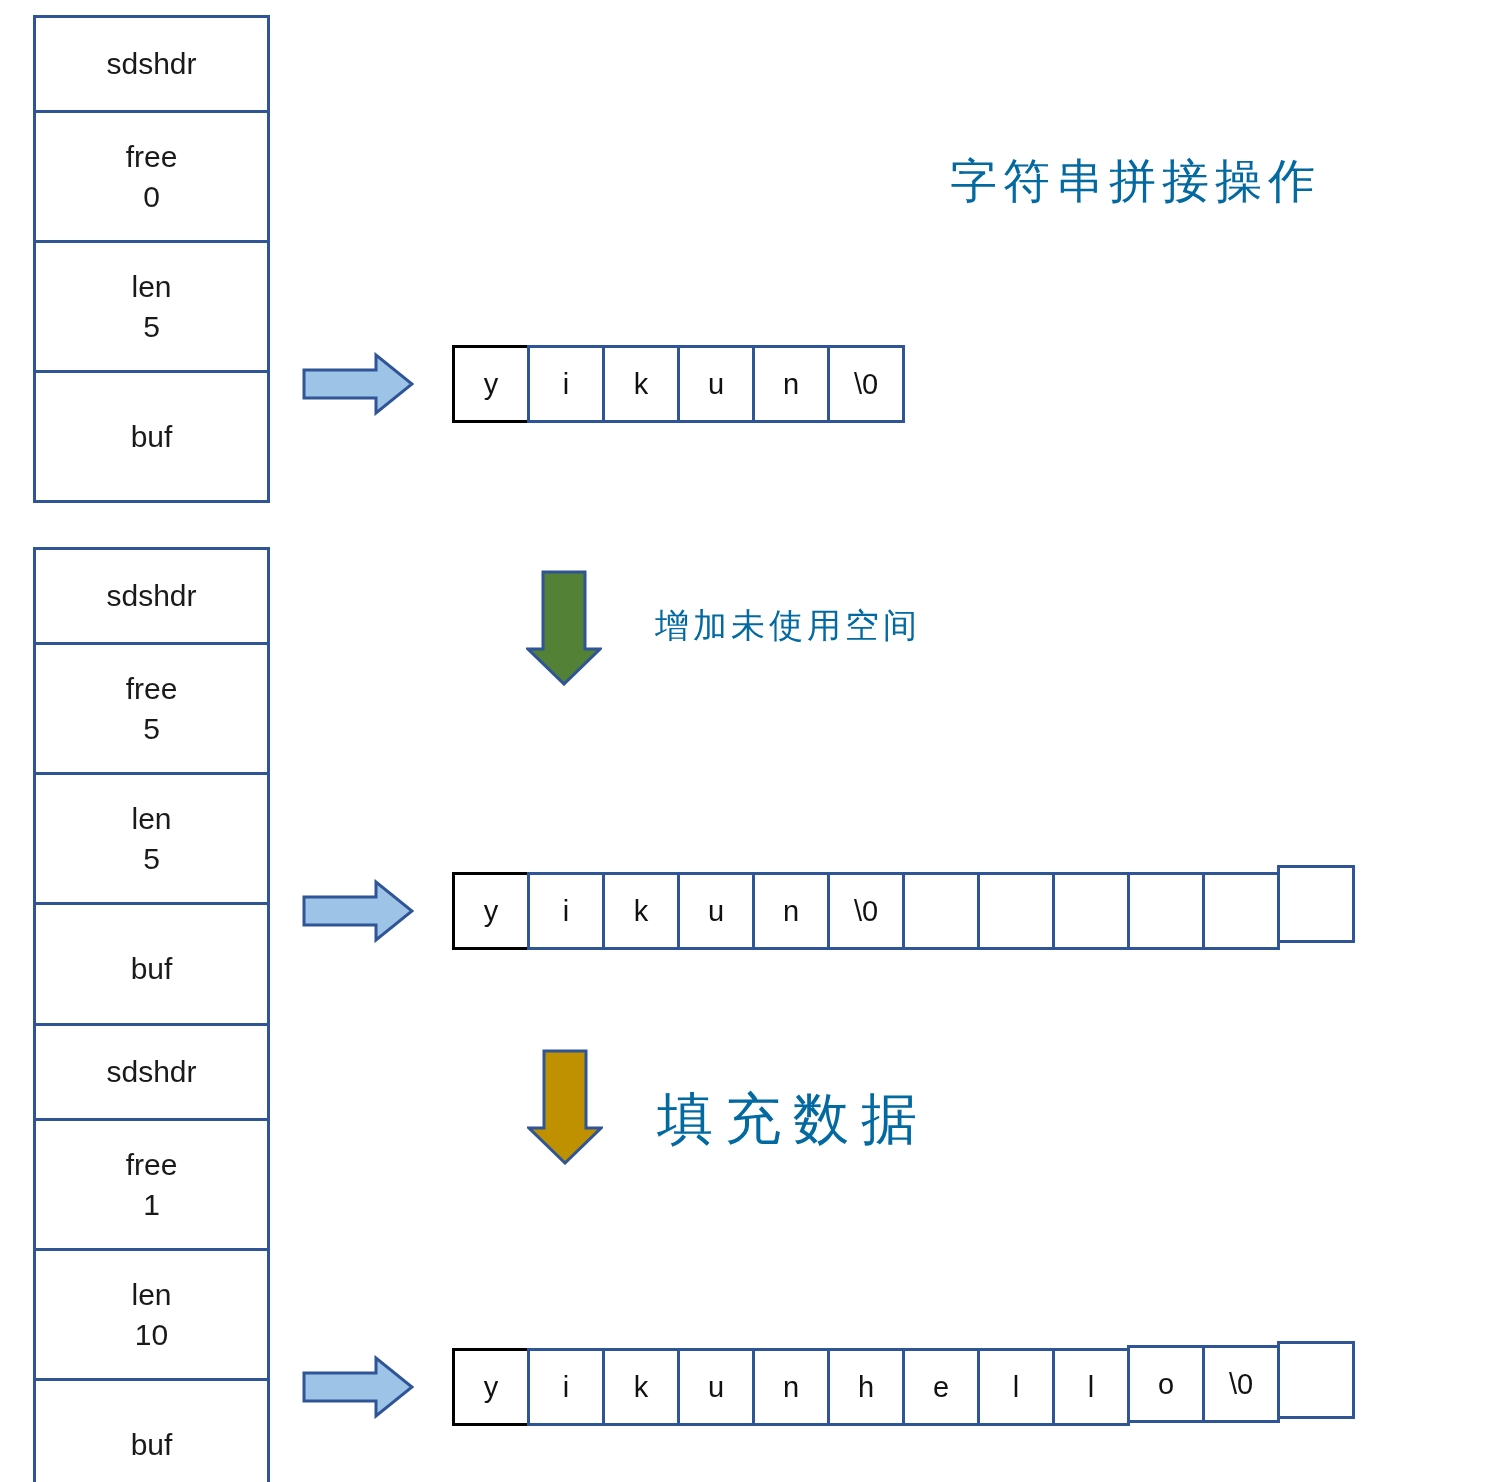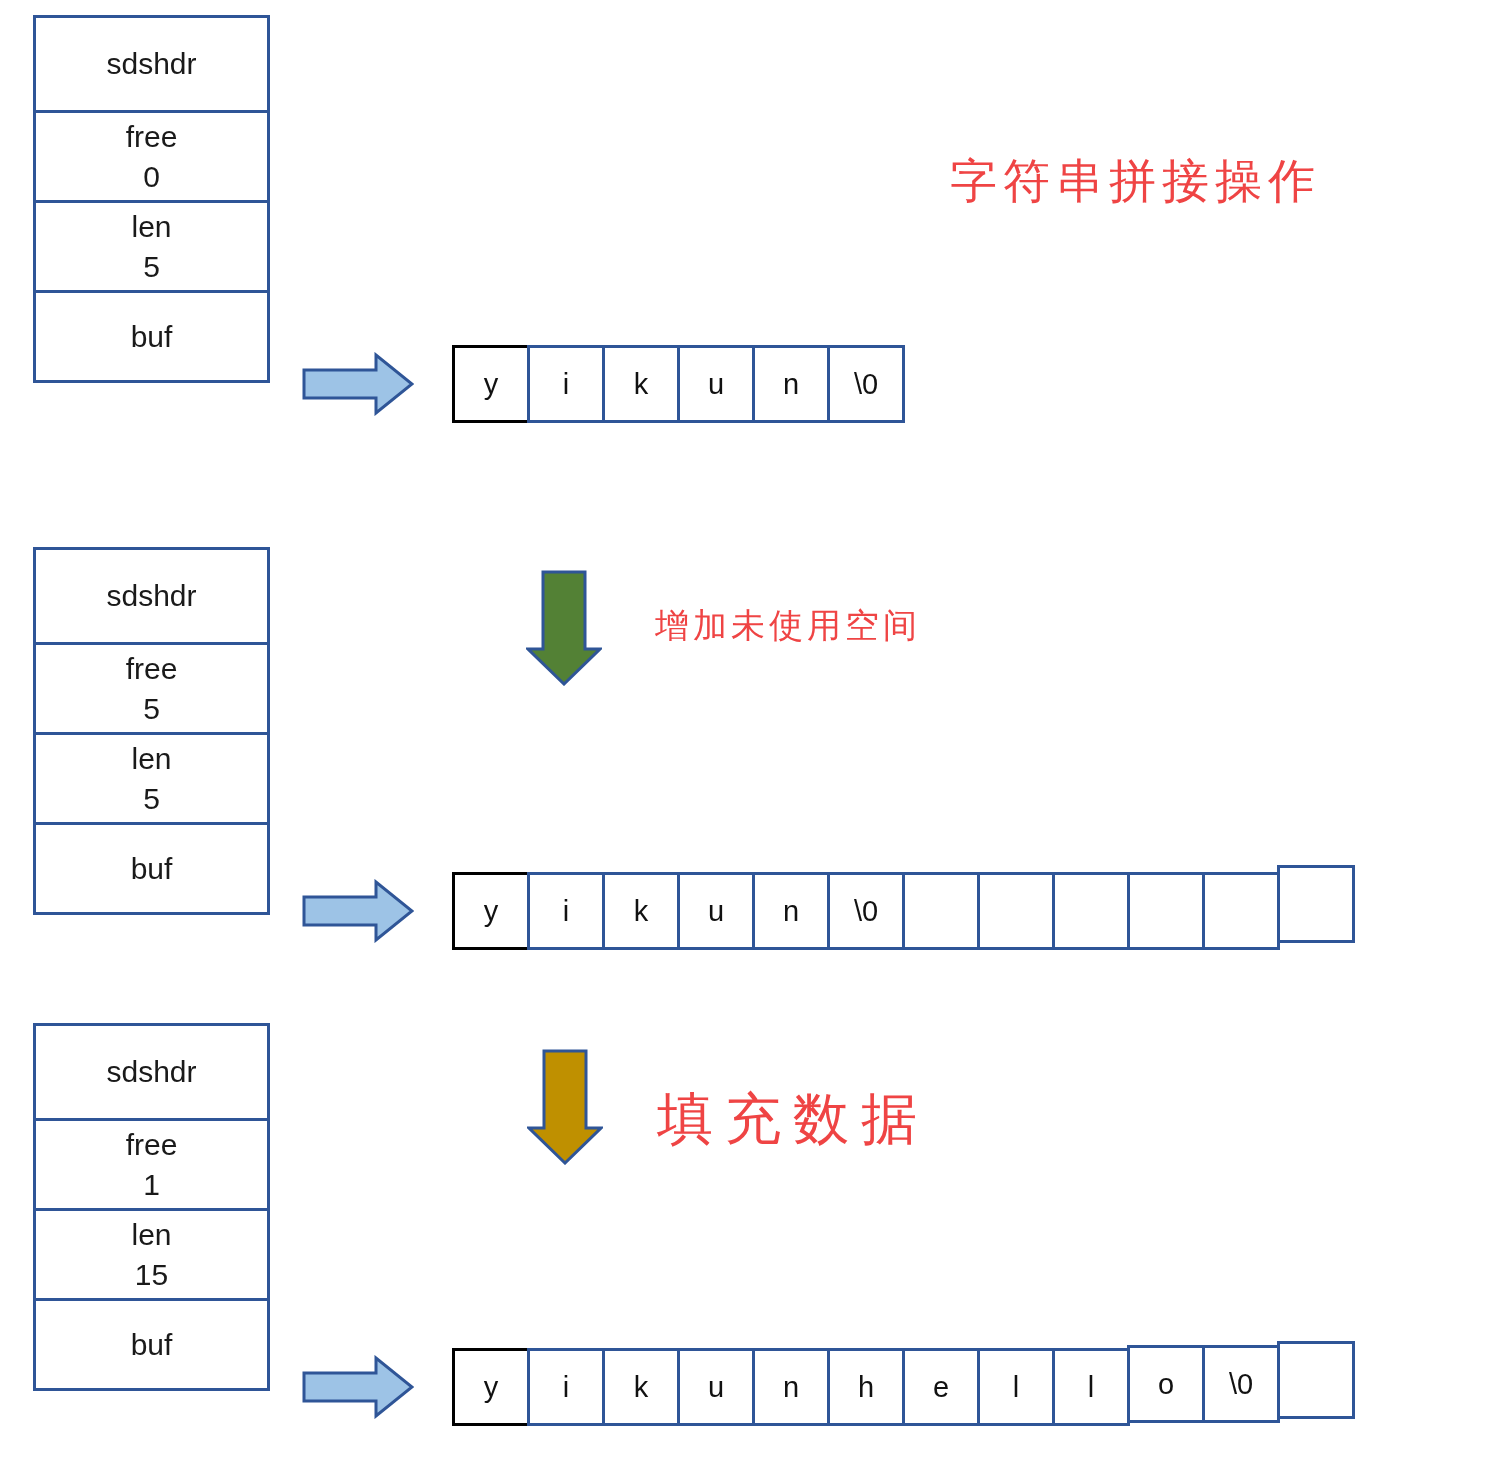--- a/index.html
+++ b/index.html
@@ -13,21 +13,21 @@
   .struct {
     position:absolute; left:33px; width:237px;
     border:3px solid #2f5597; background:#fff;
   }
   .struct-row {
     display:flex; flex-direction:column; align-items:center; justify-content:center;
     font-size:30px; line-height:40px; text-align:center; background:#fff;
   }
   .struct-row + .struct-row { border-top:3px solid #2f5597; }
   .struct-row.title-row { height:92px; }
-  .struct-row.field-row { height:90px; }
+  .struct-row.field-row { height:130px; }
   .s1 { top:15px; }
   .s2 { top:547px; }
   .s3 { top:1023px; }
 
   
   .bufrow { position:absolute; left:452px; display:flex; }
   .r1 { top:345px; }
   .r2 { top:872px; }
   .r3 { top:1348px; }
   .cell {
@@ -43,21 +43,21 @@
   
   .arrow { position:absolute; }
   .ptr1 { left:302px; top:352px; }
   .ptr2 { left:302px; top:879px; }
   .ptr3 { left:302px; top:1355px; }
   .step1-arrow { left:526px; top:570px; }
   .step2-arrow { left:527px; top:1049px; }
   .arrow polygon { stroke:#2f5597; stroke-width:3; stroke-linejoin:miter; }
 
   
-  .caption { position:absolute; color:#ef4444; white-space:nowrap; }
+  .caption { position:absolute; color:#0369a1; white-space:nowrap; }
   .main-title { left:950px; top:150px; font-size:47px; letter-spacing:6px; }
   .step1-label { left:655px; top:603px; font-size:34px; letter-spacing:4px; }
   .step2-label { left:657px; top:1082px; font-size:56px; letter-spacing:12px; }
 </style>
 </head>
 <body>
 
 <div class="struct s1">
   <div class="struct-row title-row">sdshdr</div>
   <div class="struct-row field-row">
@@ -133,21 +133,21 @@
 <div class="caption step2-label">填充数据</div>
 
 <div class="struct s3">
   <div class="struct-row title-row">sdshdr</div>
   <div class="struct-row field-row">
     <div>free</div>
     <div>1</div>
   </div>
   <div class="struct-row field-row">
     <div>len</div>
-    <div>15</div>
+    <div>10</div>
   </div>
   <div class="struct-row field-row">
     <div>buf</div>
   </div>
 </div>
 
 <svg class="arrow ptr3" width="112" height="64" viewBox="0 0 112 64">
   <polygon points="2,18 74,18 74,3 110,32 74,61 74,46 2,46" fill="#9dc3e6"></polygon>
 </svg>
 

